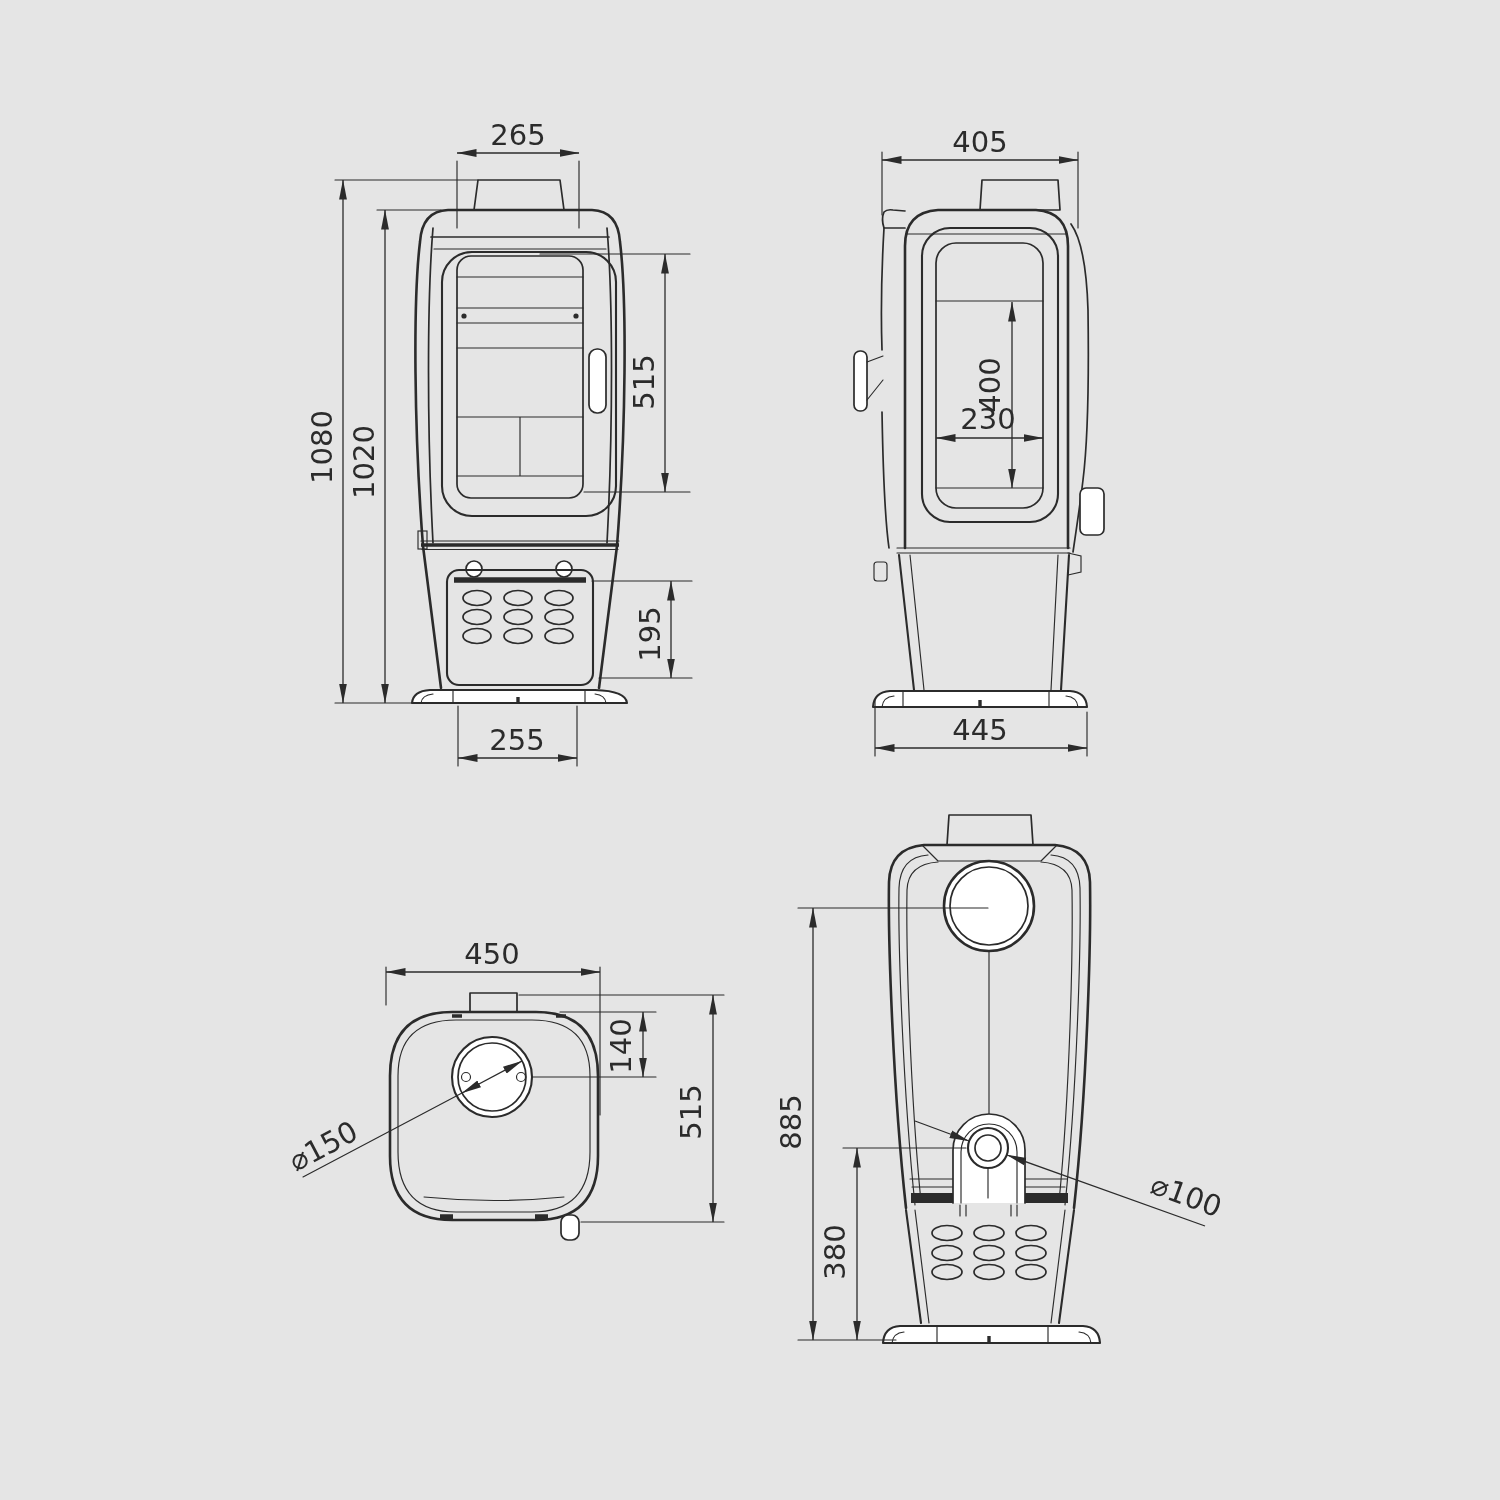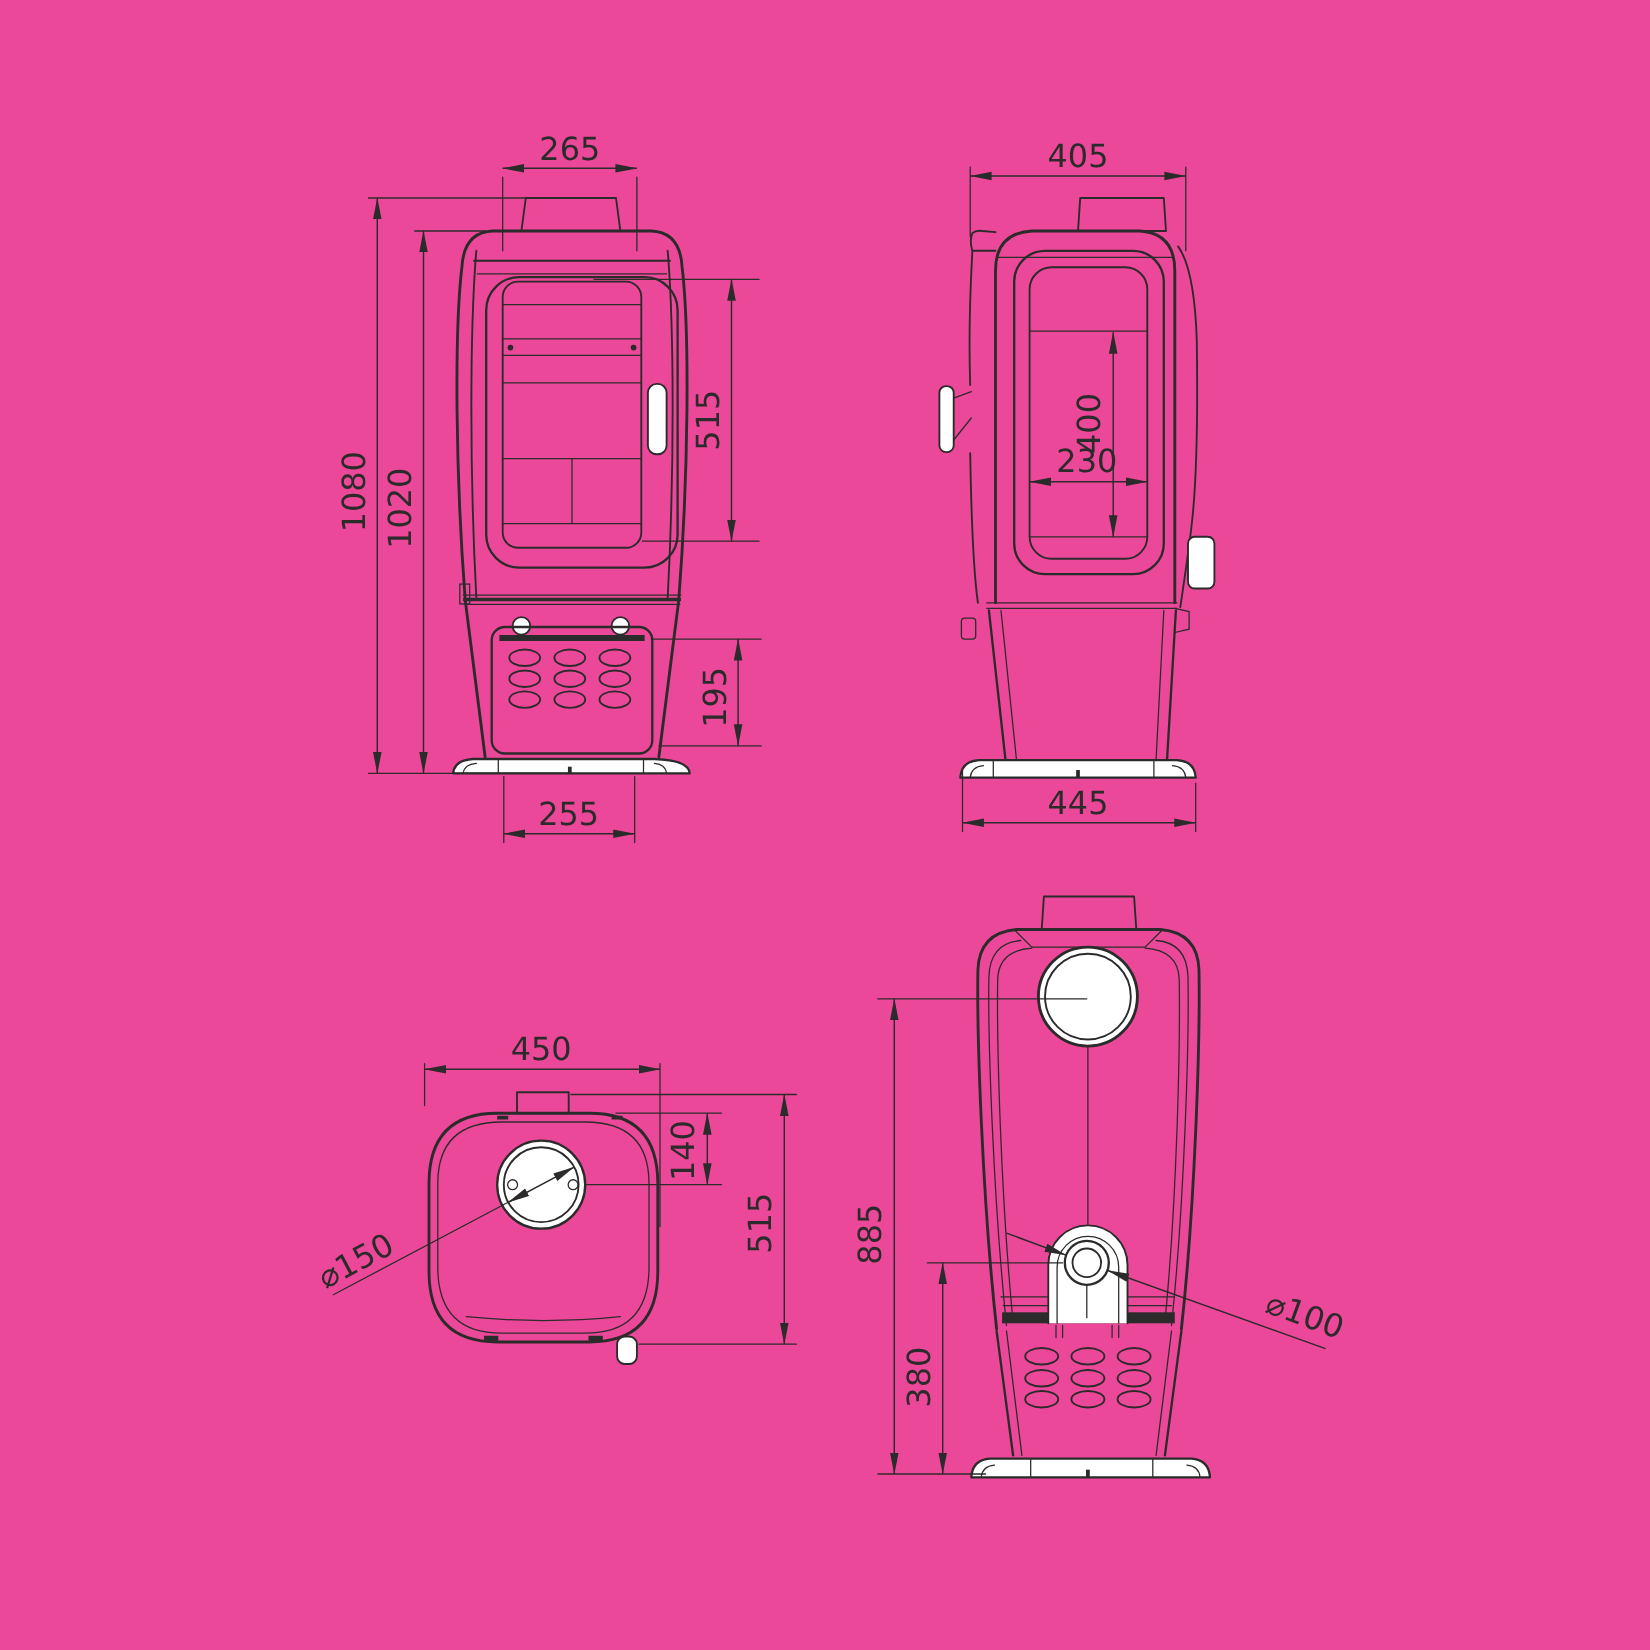--- a/index.html
+++ b/index.html
@@ -1,16 +1,16 @@
 <!DOCTYPE html>
 <html><head>
 <meta charset="utf-8">
 <style>
   html,body{margin:0;padding:0;background:#ffffff;}
-  .page{width:1500px;height:1500px;background:#ec4899;position:relative;overflow:hidden;}
+  .page{width:1500px;height:1500px;background:#e5e5e5;position:relative;overflow:hidden;}
   svg text{font-family:"DejaVu Sans","Liberation Sans",sans-serif;font-size:29px;fill:#2b2b2b;}
   .ctr{text-anchor:middle;}
   .ol{fill:none;stroke:#2b2b2b;stroke-width:2.6;stroke-linejoin:round;stroke-linecap:round;}
   .ol2{fill:none;stroke:#2b2b2b;stroke-width:2.1;stroke-linejoin:round;stroke-linecap:round;}
   .il{fill:none;stroke:#2b2b2b;stroke-width:1.7;stroke-linejoin:round;stroke-linecap:round;}
   .tn{fill:none;stroke:#2b2b2b;stroke-width:1.15;stroke-linecap:round;}
   .dm{fill:none;stroke:#2b2b2b;stroke-width:1.3;}
   .wf{fill:#ffffff;}
   .dk{fill:#2b2b2b;stroke:none;}
   .thick{fill:none;stroke:#2b2b2b;stroke-width:5.5;stroke-linecap:butt;}

